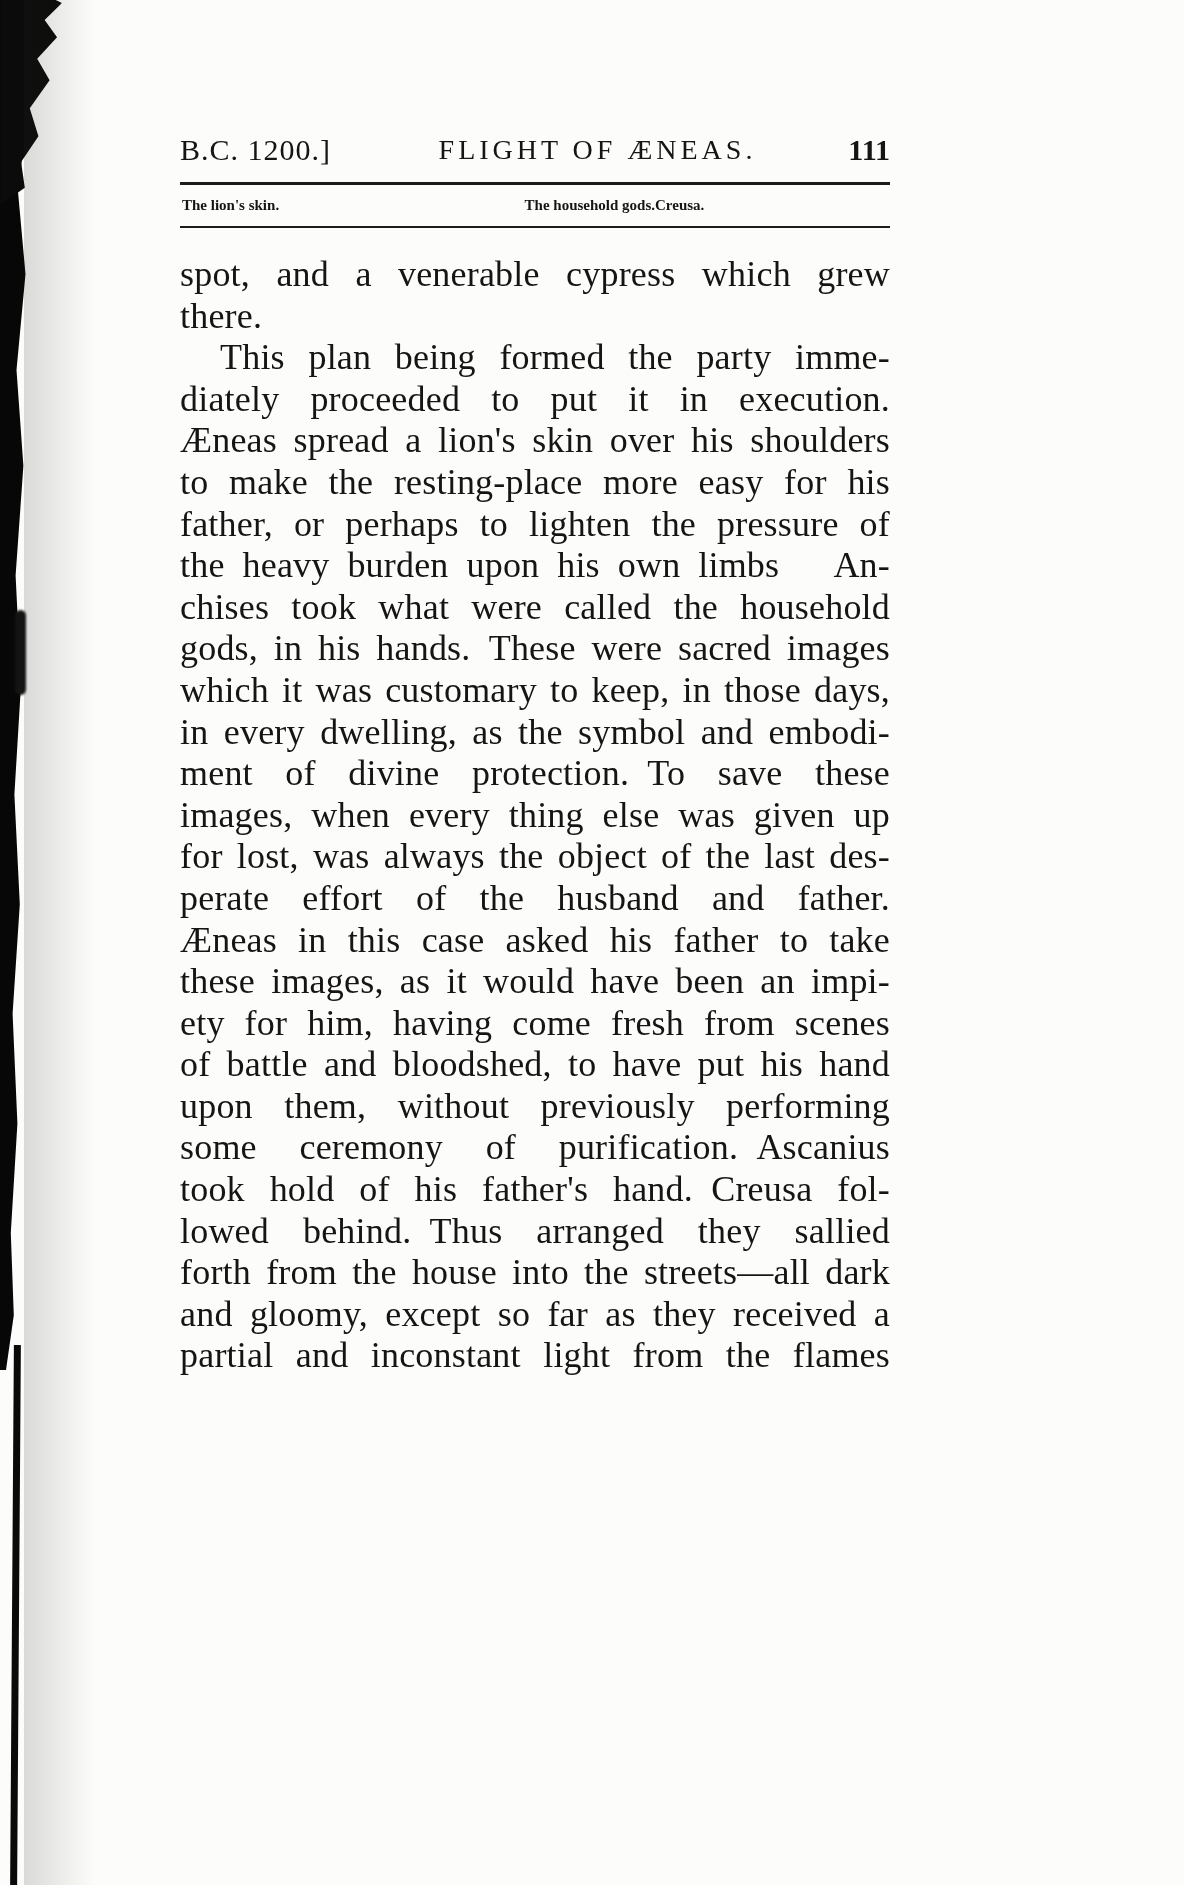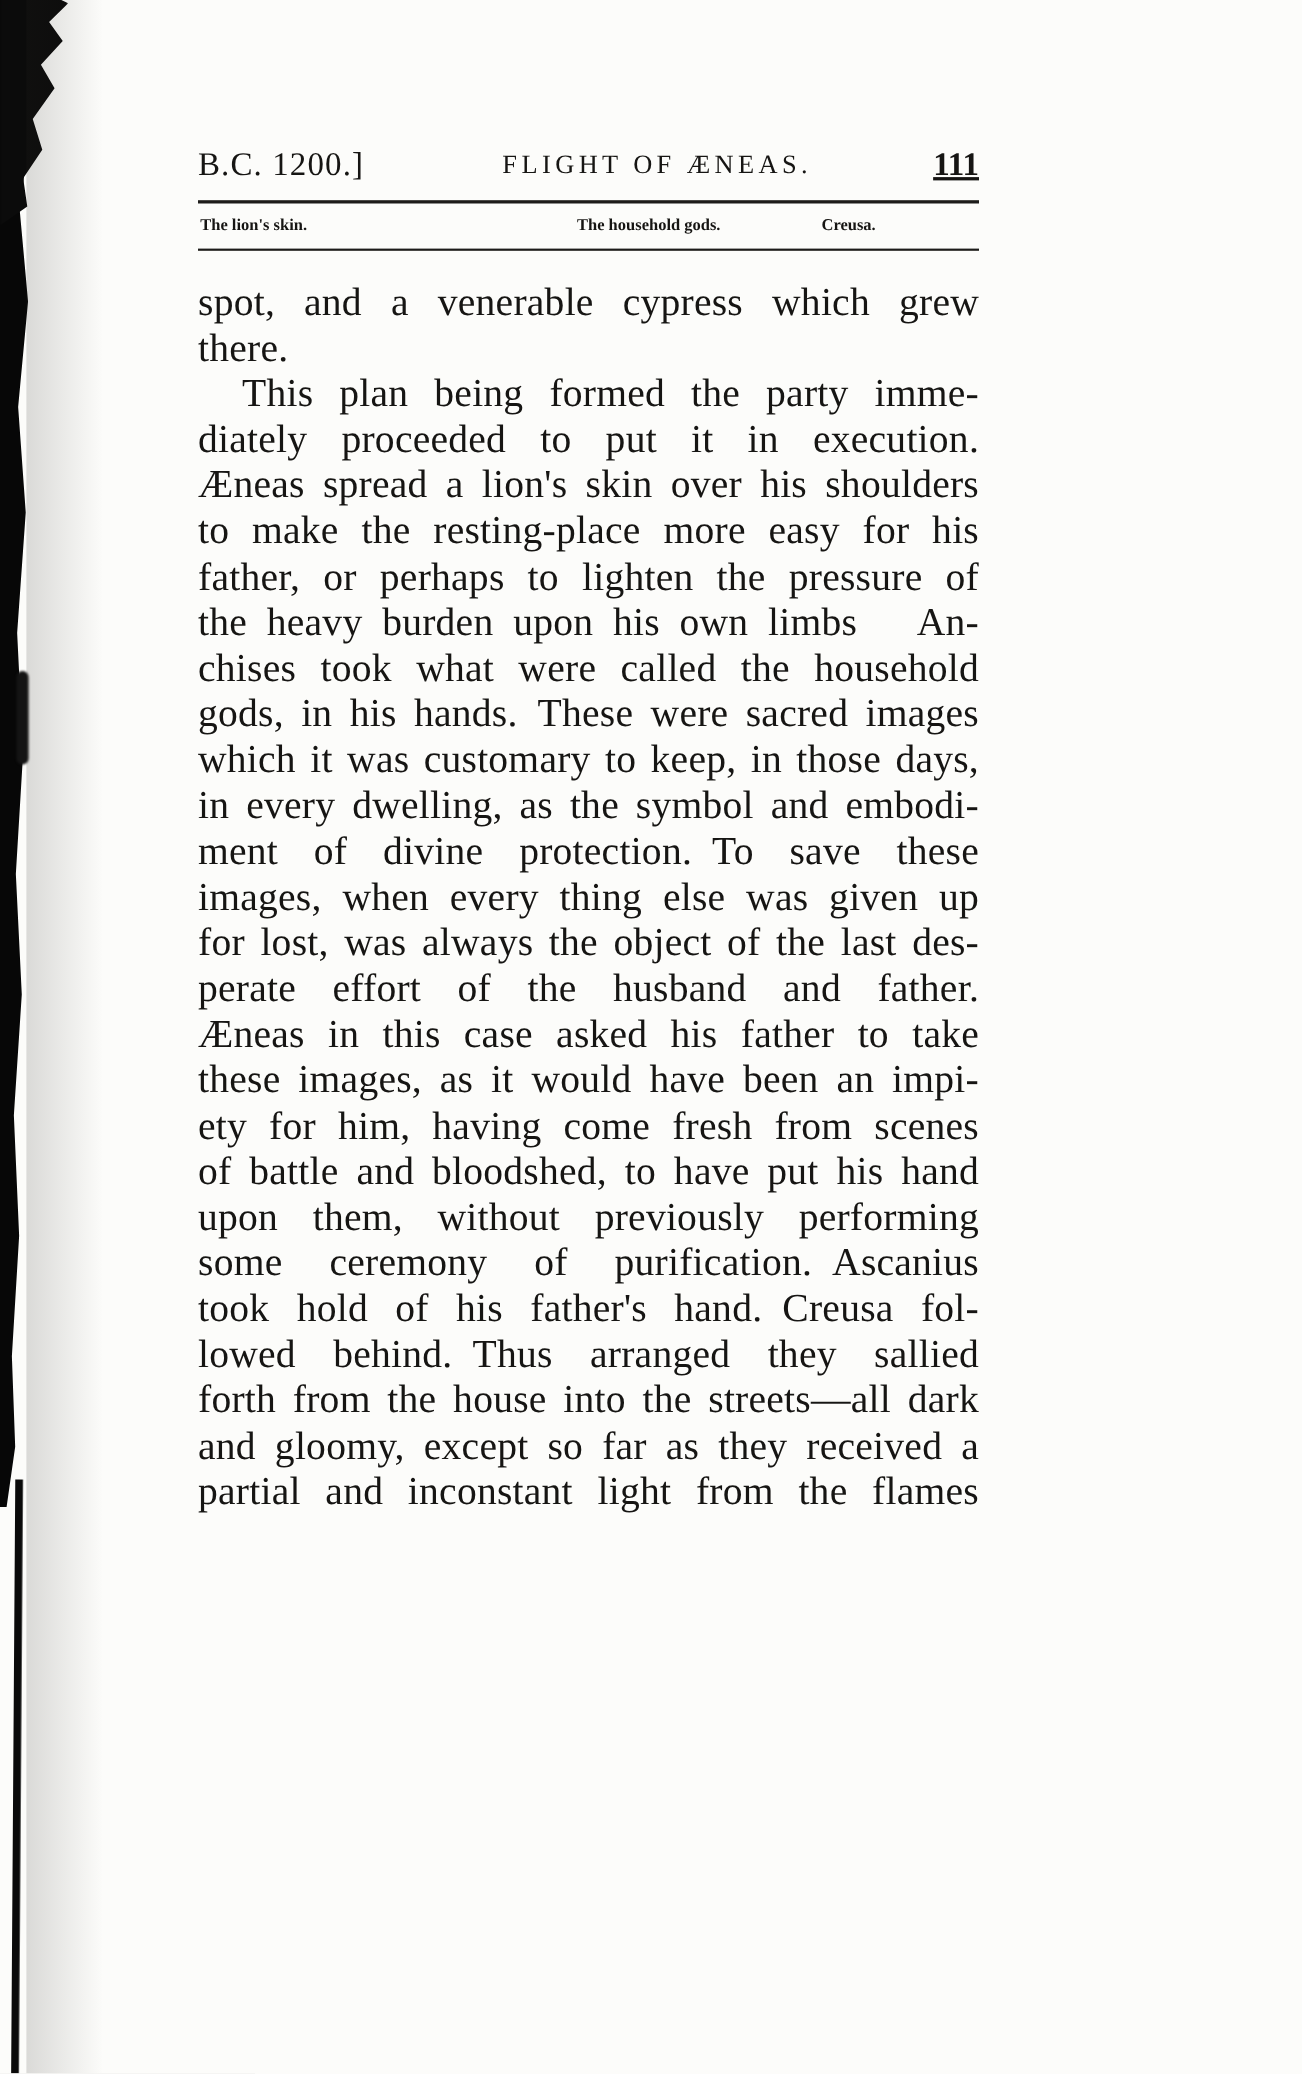--- a/index.html
+++ b/index.html
@@ -45,37 +45,37 @@
   }
 
   .content {
     position: absolute; left: 180px; top: 130px; width: 710px;
   }
   .header-row {
     display: flex; align-items: flex-end;
     font-size: 30px; line-height: 40px;
   }
   .header-row .h-left  { width: 215px; letter-spacing: 1px; }
-  .header-row .h-center{ flex: 1; text-align: center; font-size: 24px; letter-spacing: 4px; }
-  .header-row .h-right { width: 90px; text-align: right; font-weight: bold; text-decoration: underline; }
+  .header-row .h-center{ flex: 1; text-align: center; font-size: 28px; letter-spacing: 4px; }
+  .header-row .h-right { width: 90px; text-align: right; font-weight: bold; }
 
   .rule {
     border: none; border-top: 3px solid #1d1c1a;
     margin: 12px 0 0 0; height: 0;
   }
   .rule.second { margin-top: 0; border-top-width: 2px; }
 
   .running-row {
     display: flex; align-items: baseline;
     font-size: 15px; font-weight: bold; line-height: 24px;
     padding: 8px 2px 9px 2px;
   }
   .running-row .r-left   { width: 33%; text-align: left; }
   .running-row .r-center { width: 34%; text-align: right; }
-  .running-row .r-right  { width: 33%; text-align: center; }
+  .running-row .r-right  { width: 33%; text-align: left; }
 
   .body-text {
     margin-top: 26px;
     font-size: 36px;
     line-height: 41.6px;
     letter-spacing: 0.2px;
   }
   .line {
     text-align: justify;
     text-align-last: justify;

